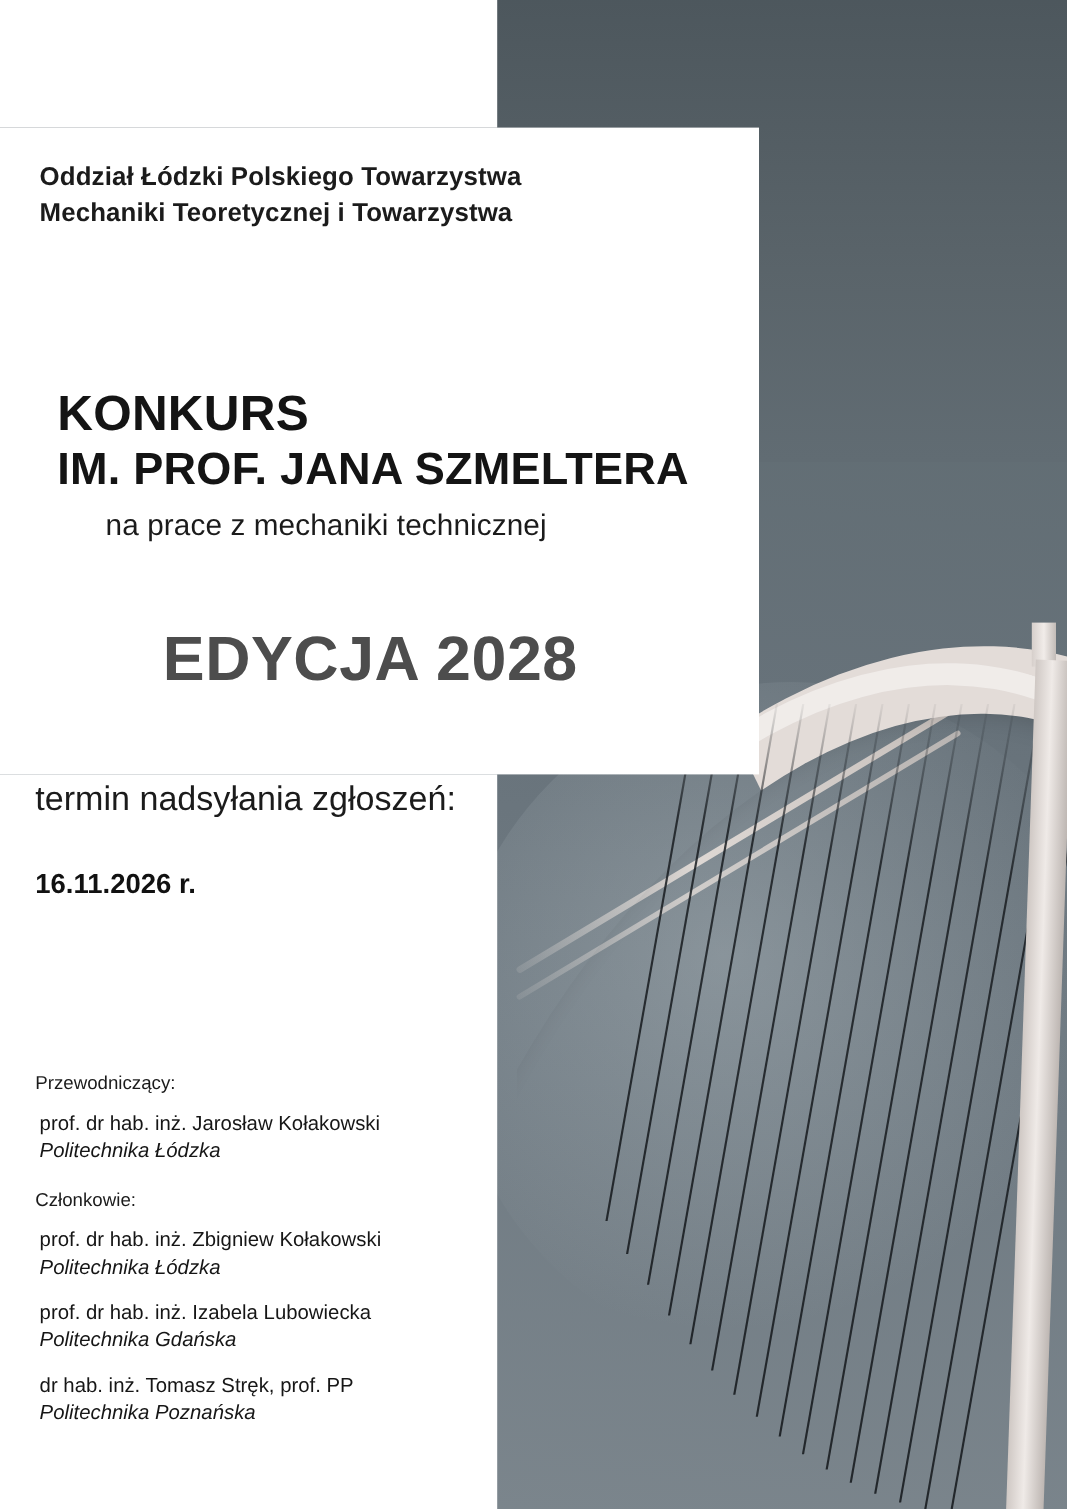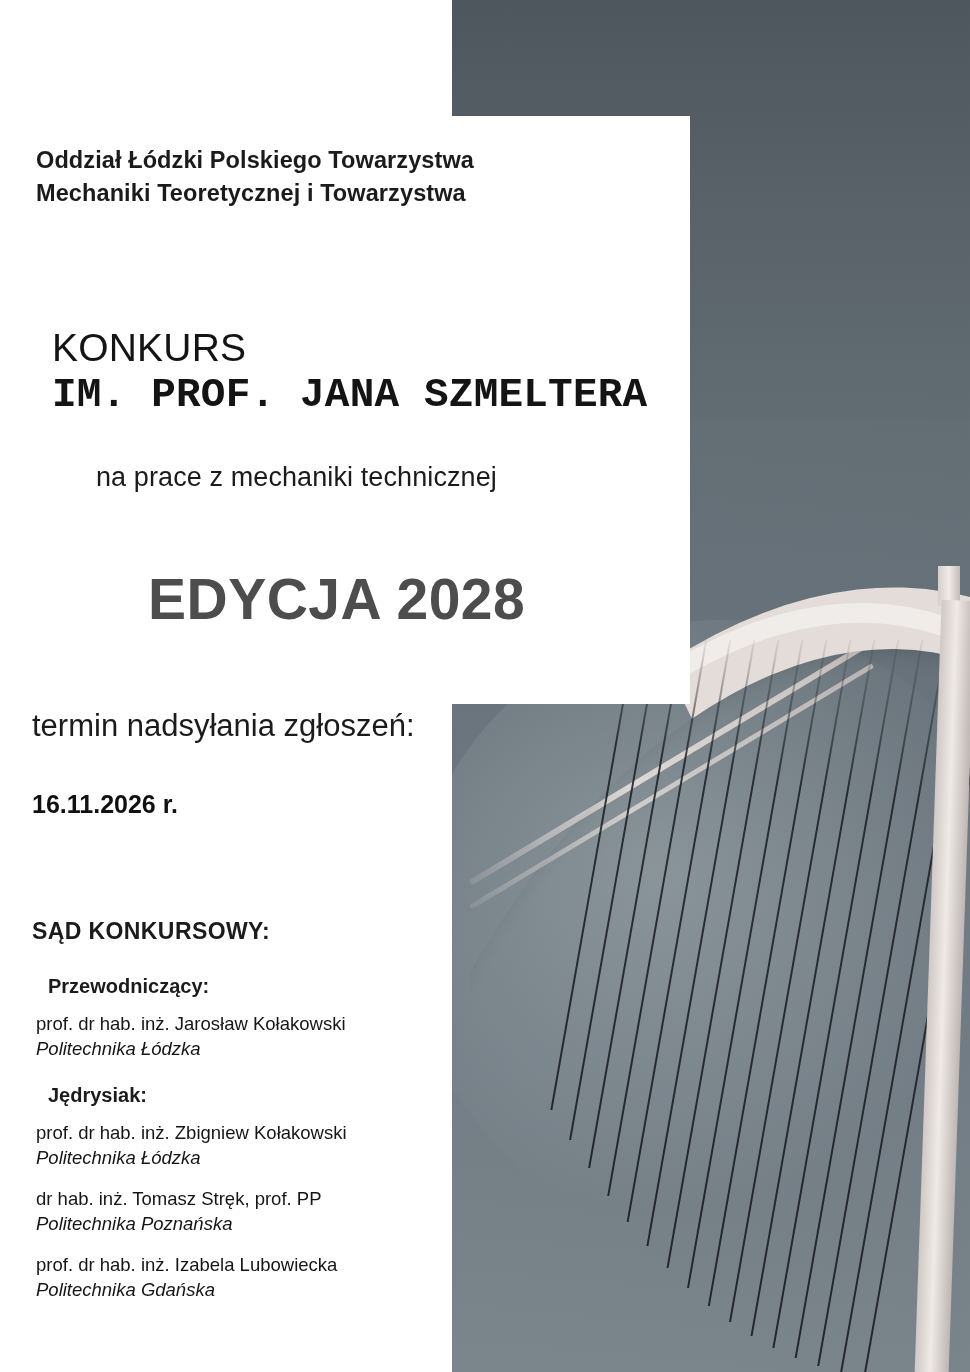--- a/index.html
+++ b/index.html
@@ -165,34 +165,34 @@
     letter-spacing: .1px;
   }
 
   .title-block {
     position: absolute;
     left: 52px;
     top: 325px;
     width: 630px;
   }
   .title-line1 {
-    font-size: 39px;
-    font-weight: normal;
+    font-size: 45px;
+    font-weight: bold;
     color: #141414;
     letter-spacing: .2px;
     line-height: 1.18;
+    margin-top: 24px;
   }
   .title-line2 {
     font-size: 41px;
     font-weight: bold;
     color: #141414;
     letter-spacing: .2px;
     line-height: 1.18;
     white-space: nowrap;
-    font-family: Liberation Mono, monospace;
   }
   .subtitle {
     position: absolute;
     left: 96px;
     top: 462px;
     font-size: 27px;
     font-weight: normal;
     color: #1b1b1b;
     letter-spacing: .1px;
   }
@@ -234,24 +234,24 @@
     letter-spacing: .4px;
   }
 
   .jury-list {
     position: absolute;
     left: 32px;
     top: 975px;
     width: 420px;
   }
   .role {
-    font-size: 20px;
-    font-weight: bold;
-    color: #1b1b1b;
-    margin: 0 0 14px 16px;
+    font-size: 17px;
+    font-weight: normal;
+    color: #1b1b1b;
+    margin: 0 0 14px 0;
   }
   .role.second { margin-top: 22px; }
   .person {
     margin: 0 0 16px 4px;
   }
   .person-name {
     font-size: 18.5px;
     color: #161616;
     line-height: 1.35;
   }
@@ -316,38 +316,37 @@
     <div class="title-line2">IM. PROF. JANA SZMELTERA</div>
   </div>
 
   <div class="subtitle">na prace z mechaniki technicznej</div>
 
   <div class="edition">EDYCJA 2028</div>
 
   <div class="deadline-label">termin nadsyłania zgłoszeń:</div>
   <div class="deadline-date">16.11.2026 r.</div>
 
-  <div class="jury-heading">SĄD KONKURSOWY:</div>
 
   <div class="jury-list">
     <div class="role">Przewodniczący:</div>
     <div class="person">
       <div class="person-name">prof. dr hab. inż. Jarosław Kołakowski</div>
       <div class="person-affil">Politechnika Łódzka</div>
     </div>
 
-    <div class="role second">Jędrysiak:</div>
+    <div class="role second">Członkowie:</div>
 
     <div class="person">
       <div class="person-name">prof. dr hab. inż. Zbigniew Kołakowski</div>
       <div class="person-affil">Politechnika Łódzka</div>
     </div>
     <div class="person">
+      <div class="person-name">prof. dr hab. inż. Izabela Lubowiecka</div>
+      <div class="person-affil">Politechnika Gdańska</div>
+    </div>
+    <div class="person">
       <div class="person-name">dr hab. inż. Tomasz Stręk, prof. PP</div>
       <div class="person-affil">Politechnika Poznańska</div>
     </div>
-    <div class="person">
-      <div class="person-name">prof. dr hab. inż. Izabela Lubowiecka</div>
-      <div class="person-affil">Politechnika Gdańska</div>
-    </div>
   </div>
 
 </div>
 
 </body></html>

